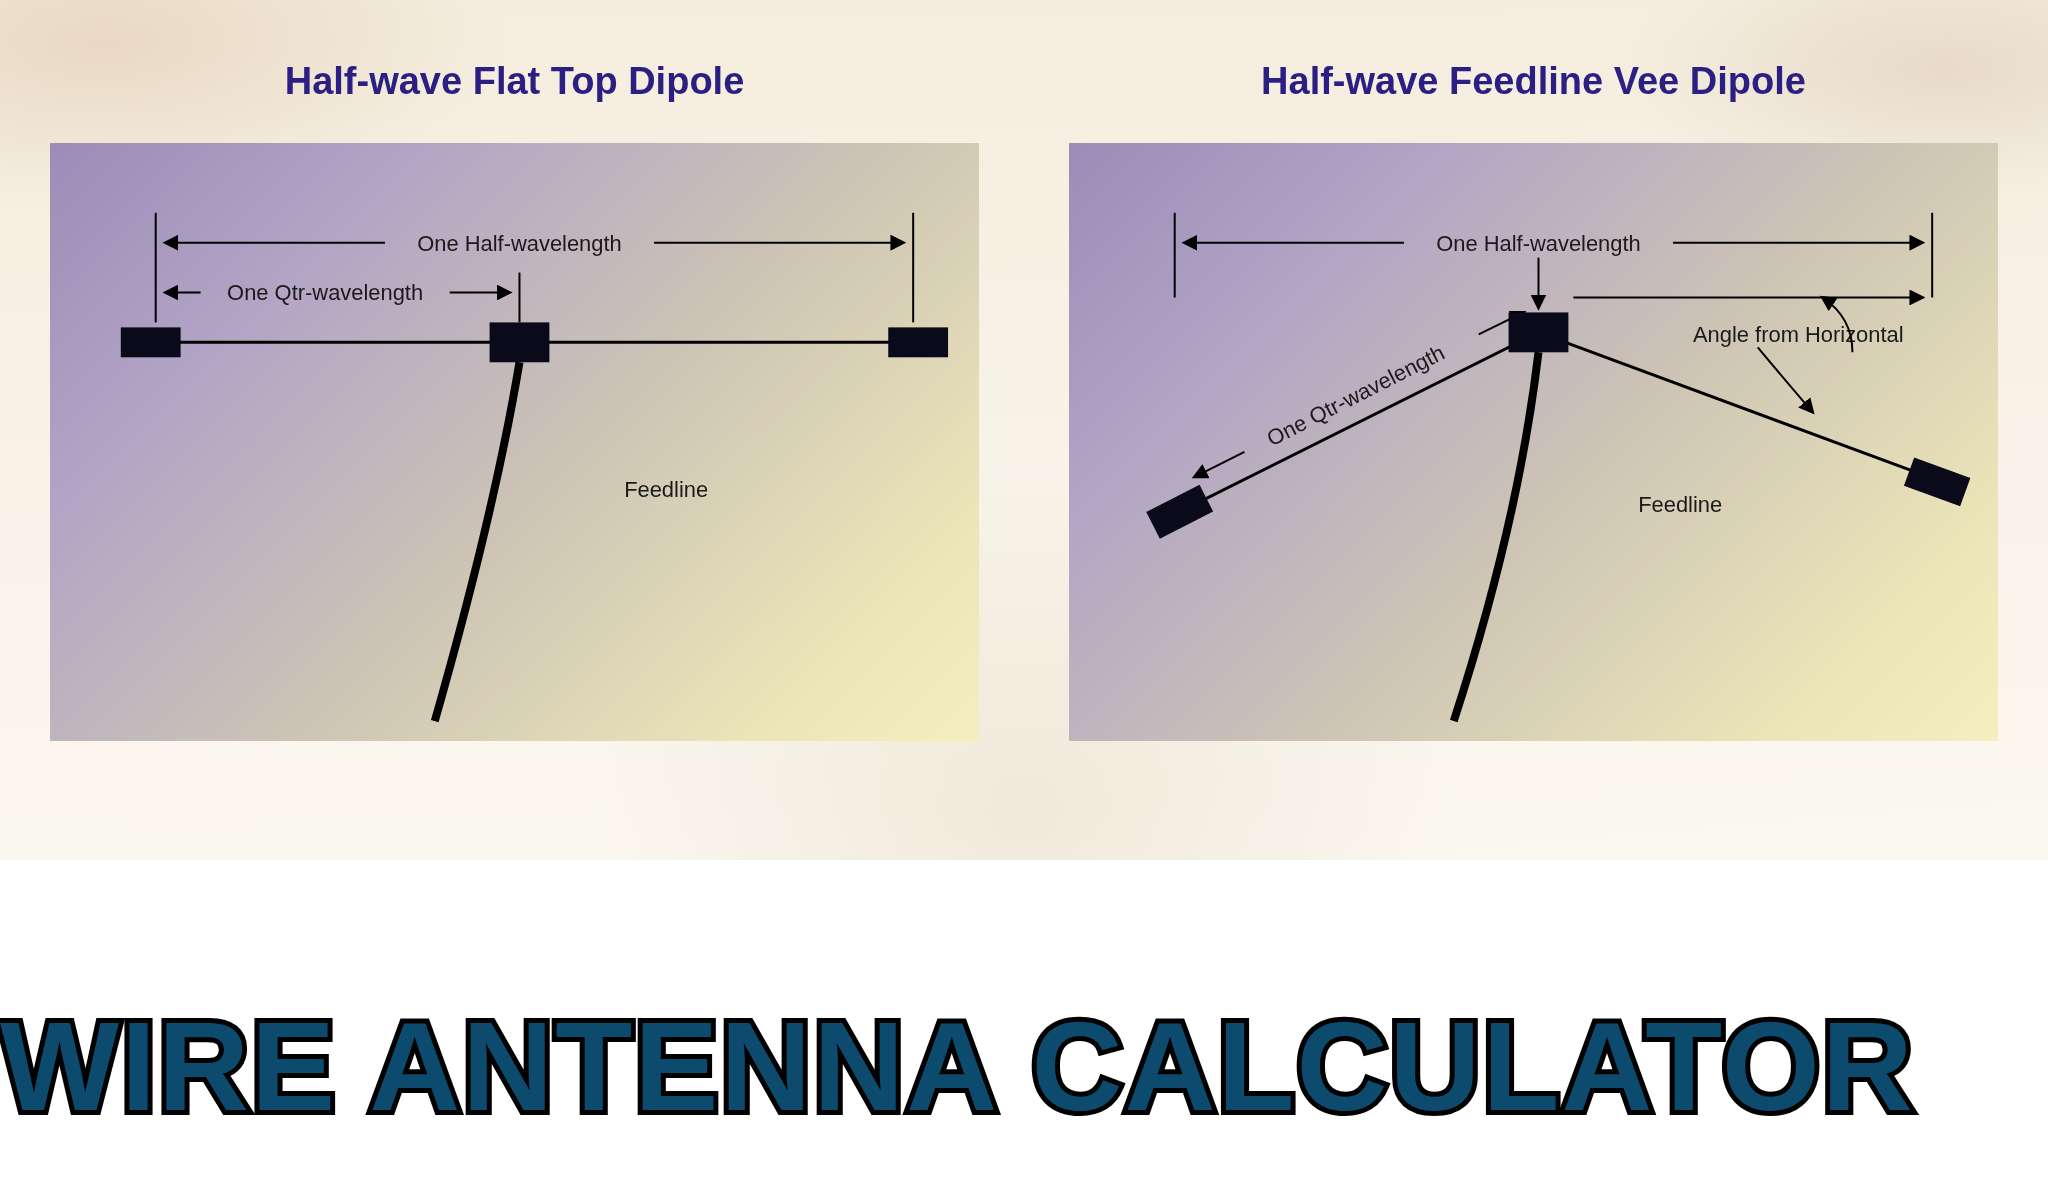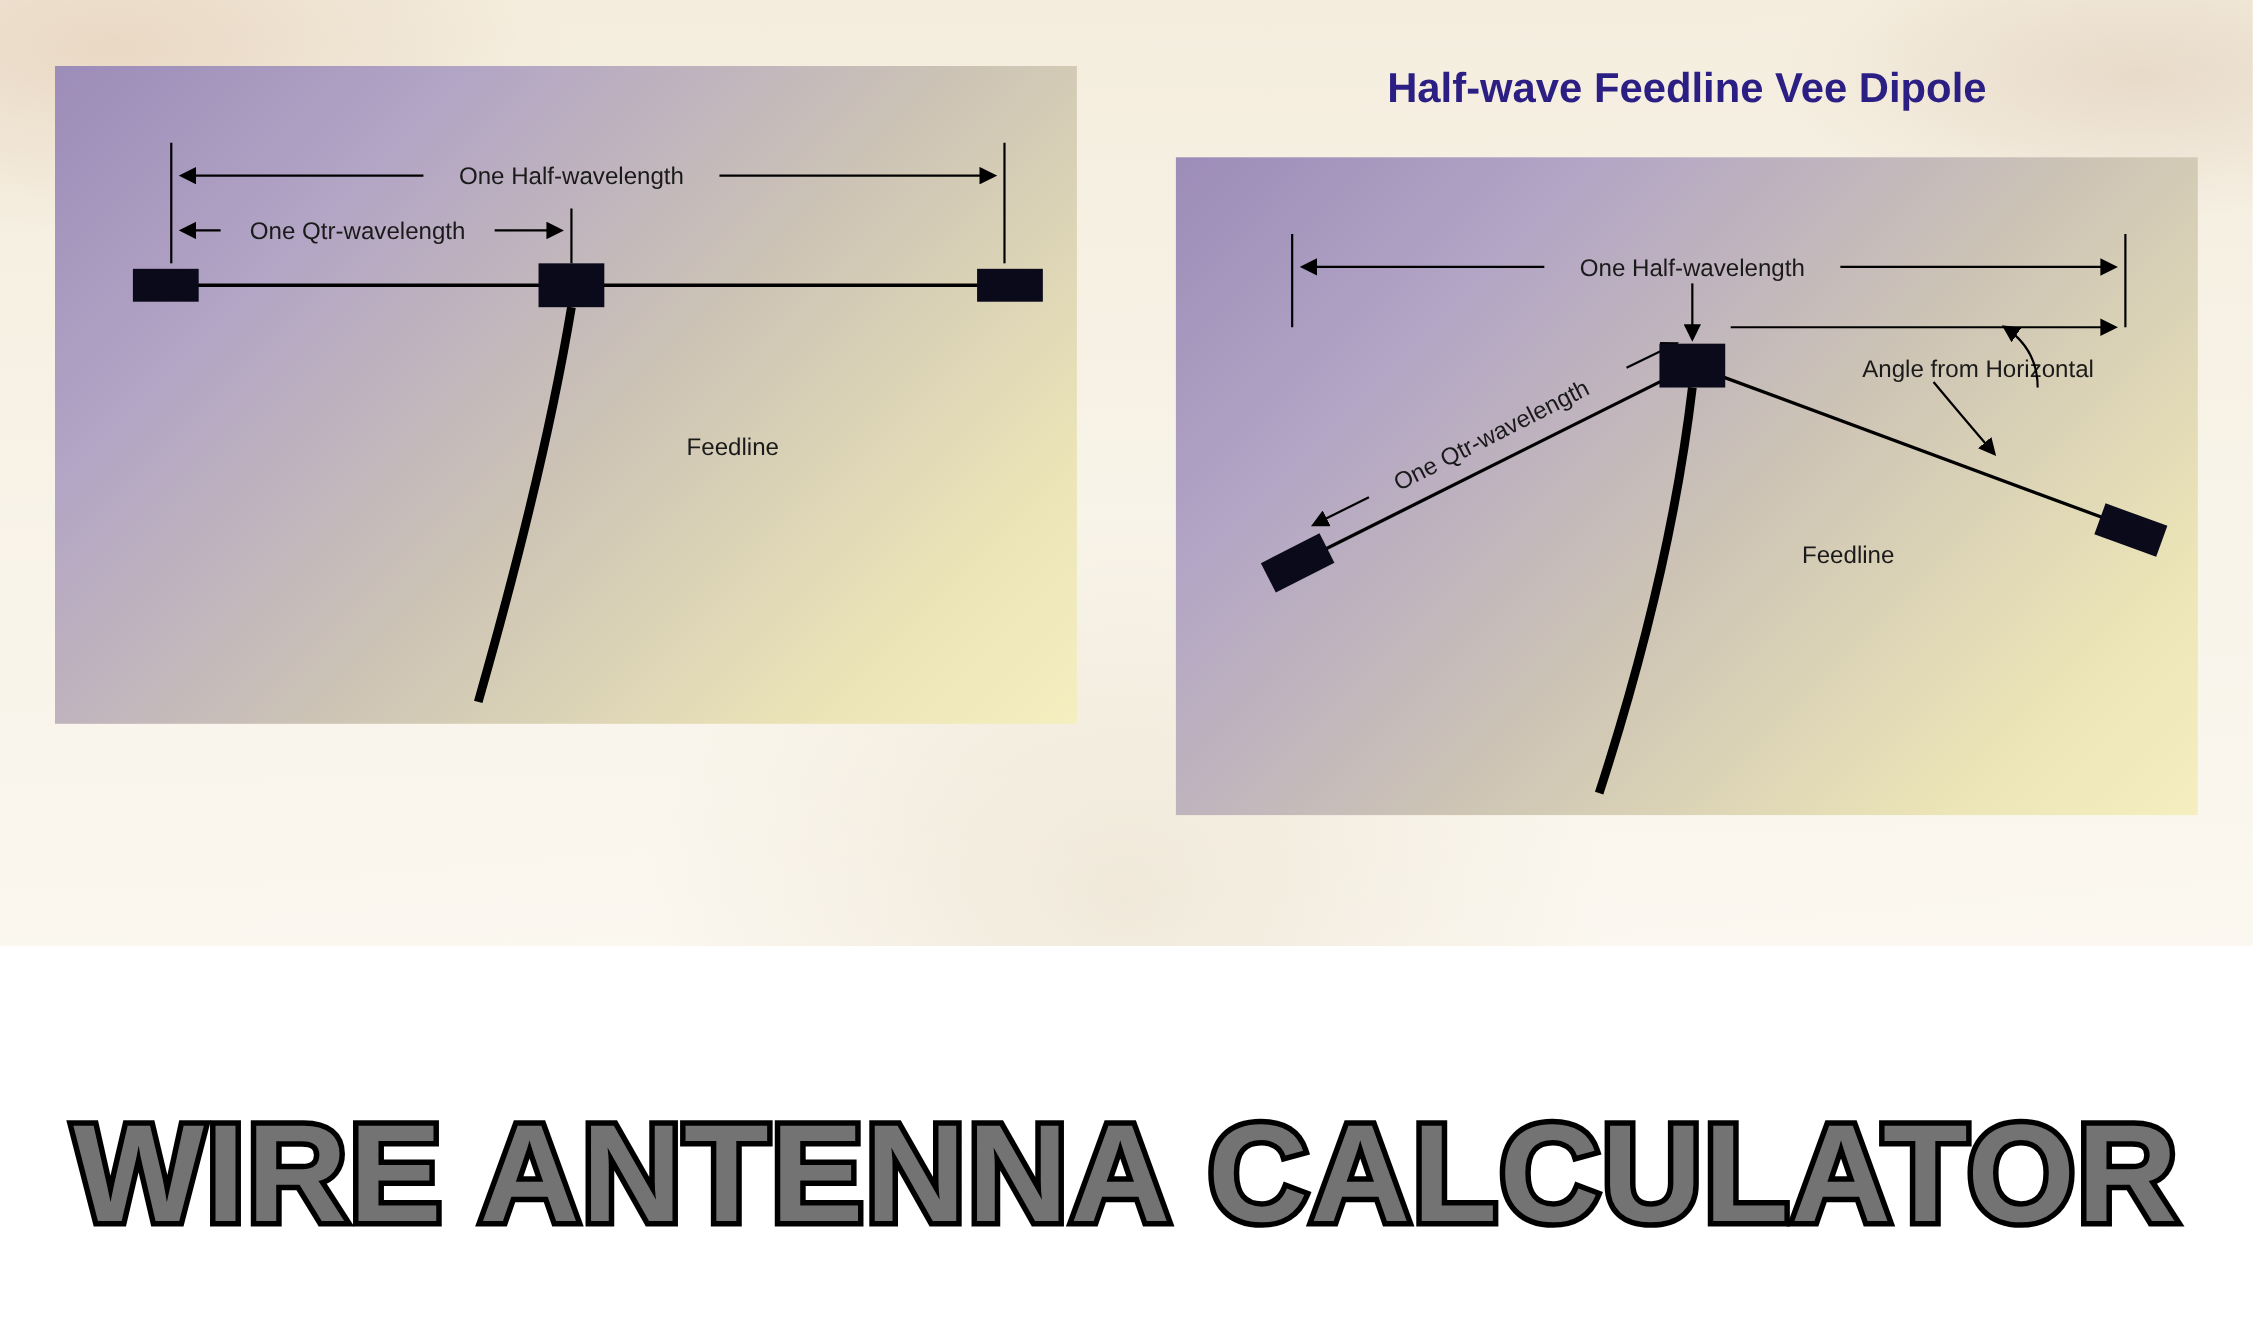--- a/index.html
+++ b/index.html
@@ -58,45 +58,46 @@
   }
   .diagram svg {
     width: 100%;
     height: 100%;
     display: block;
   }
   .big-title {
     position: absolute;
     bottom: 60px;
     left: 0; right: 0;
-    text-align: center;
+    text-align: left;
     font-family: Arial, Helvetica, sans-serif;
     font-size: 126px;
     font-weight: 900;
     letter-spacing: 2px;
-    color: #737373;
+    color: #0c4a6e;
     -webkit-text-stroke: 10px #000;
     paint-order: stroke fill;
     z-index: 2;
   }
   .diagram text {
     font-family: Arial, Helvetica, sans-serif;
     fill: #1a1a1a;
     font-size: 22px;
   }
 </style>
 </head>
 <body>
 
 <div class="bg-map"></div>
 <div class="bg-overlay"></div>
 
 <div class="panels">
 
   <div class="panel">
+    <div class="panel-title">Half-wave Flat Top Dipole</div>
     <div class="diagram">
       <svg viewBox="0 0 900 600">
         <defs>
           <marker id="arrA" viewBox="0 0 10 10" refX="8" refY="5" markerWidth="8" markerHeight="8" orient="auto-start-reverse">
             <path d="M 0 0 L 10 5 L 0 10 z" fill="#000"></path>
           </marker>
         </defs>
 
         <line x1="90" y1="70" x2="90" y2="180" stroke="#000" stroke-width="2"></line>
         <line x1="850" y1="70" x2="850" y2="180" stroke="#000" stroke-width="2"></line>

